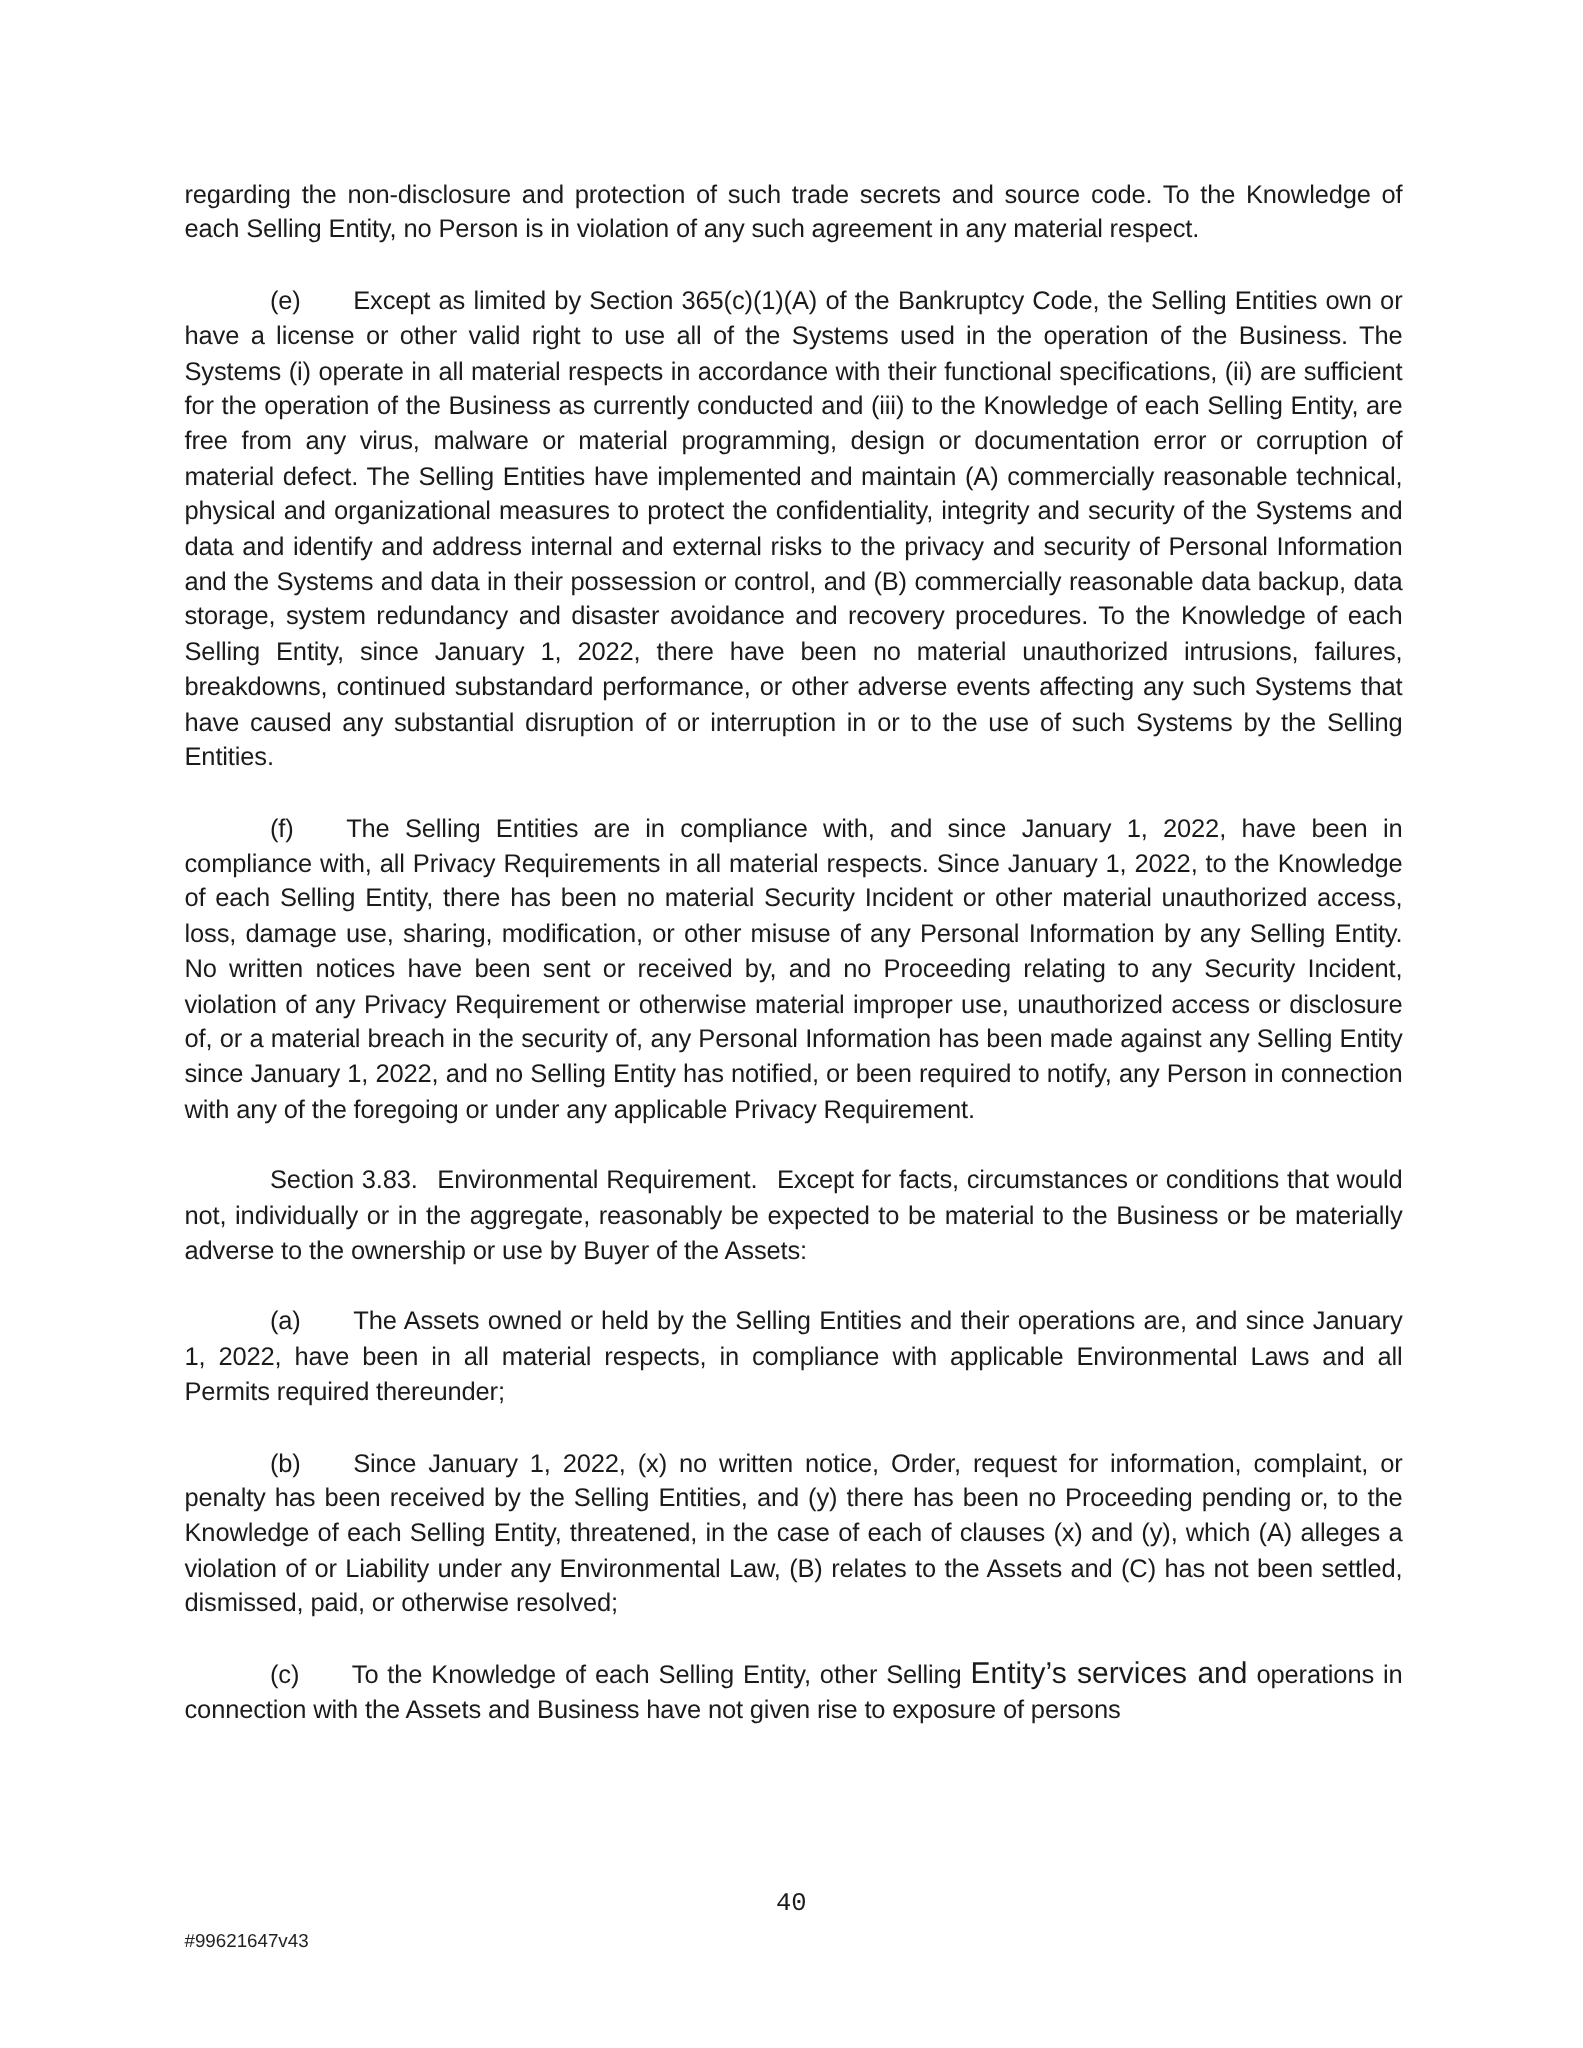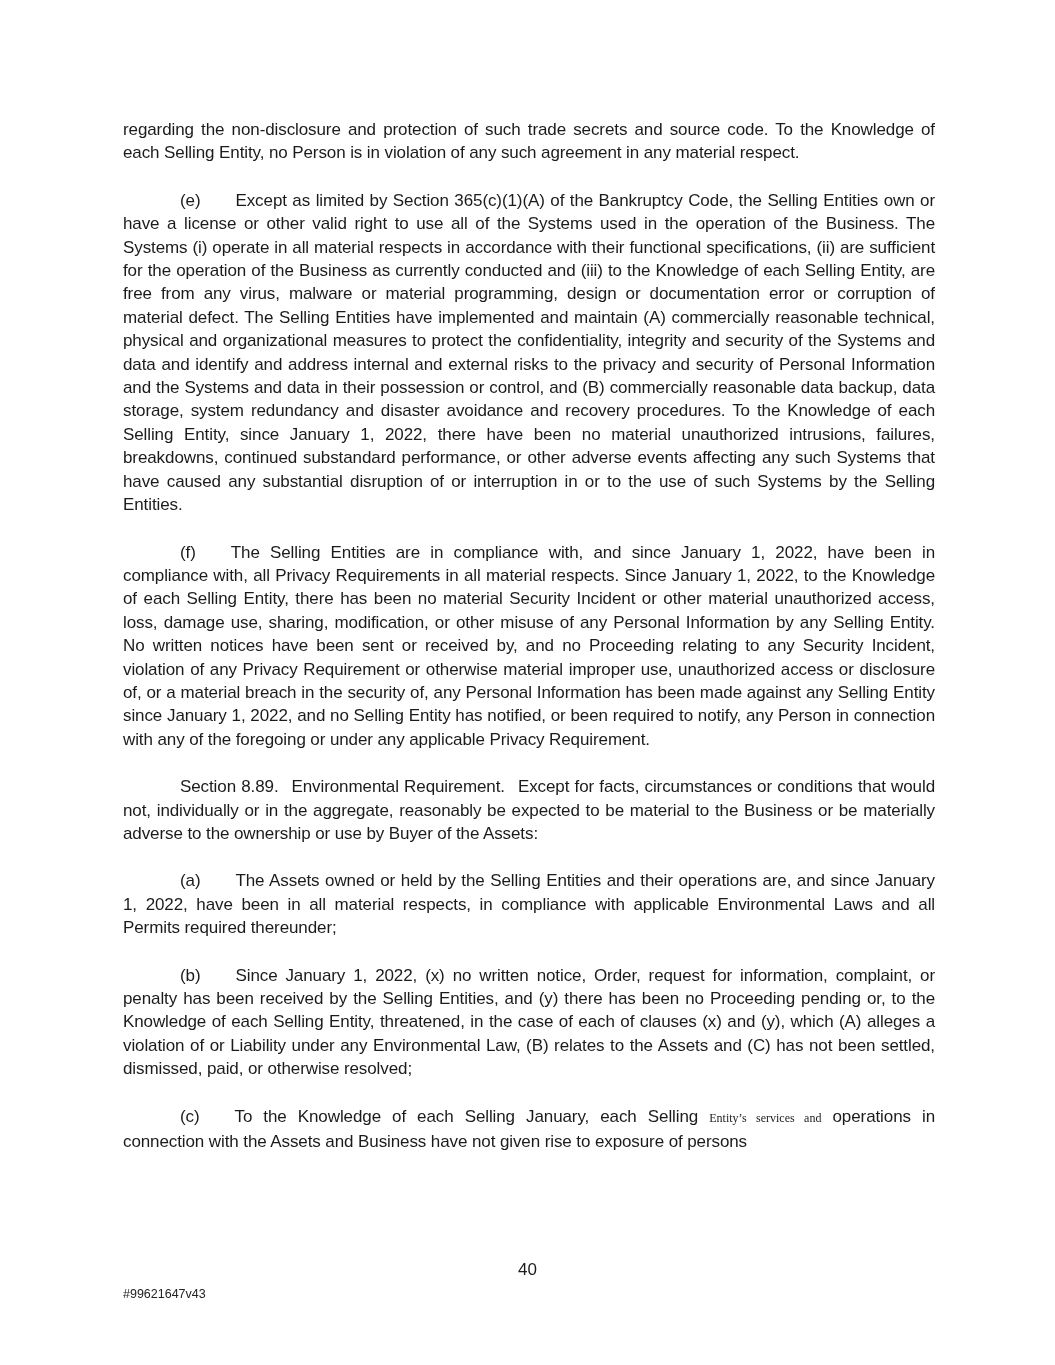--- a/index.html
+++ b/index.html
@@ -37,31 +37,31 @@
   }
   .tab {
     display: inline-block;
     width: 35px;
   }
   .tab-sm {
     display: inline-block;
     width: 13px;
   }
   .serif {
-    font-family: Liberation Serif, serif;
-    font-size: 12px;
+    font-family: Liberation Sans, sans-serif;
+    font-size: 20px;
     letter-spacing: 0;
   }
   .page-number {
     position: absolute;
     top: 1260px;
     left: 0;
     width: 1055px;
     text-align: center;
-    font-family: Liberation Sans, sans-serif;
+    font-family: Liberation Mono, monospace;
     font-size: 17px;
     color: #1b1b1b;
   }
   .doc-id {
     position: absolute;
     top: 1287px;
     left: 123px;
     font-family: "Liberation Sans", sans-serif;
     font-size: 12.5px;
     color: #222222;
@@ -73,27 +73,27 @@
 <div class="page">
 
   <div class="content">
 
     <p class="para">regarding the non-disclosure and protection of such trade secrets and source code.  To the Knowledge of each Selling Entity, no Person is in violation of any such agreement in any material respect.</p>
 
     <p class="para hang"><span>(e)</span><span class="tab"></span><span>Except as limited by Section 365(c)(1)(A) of the Bankruptcy Code, the Selling Entities own or have a license or other valid right to use all of the Systems used in the operation of the Business.  The Systems (i) operate in all material respects in accordance with their functional specifications, (ii) are sufficient for the operation of the Business as currently conducted and (iii) to the Knowledge of each Selling Entity, are free from any virus, malware or material programming, design or documentation error or corruption of material defect.  The Selling Entities have implemented and maintain (A) commercially reasonable technical, physical and organizational measures to protect the confidentiality, integrity and security of the Systems and data and identify and address internal and external risks to the privacy and security of Personal Information and the Systems and data in their possession or control, and (B) commercially reasonable data backup, data storage, system redundancy and disaster avoidance and recovery procedures. To the Knowledge of each Selling Entity, since January 1, 2022, there have been no material unauthorized intrusions, failures, breakdowns, continued substandard performance, or other adverse events affecting any such Systems that have caused any substantial disruption of or interruption in or to the use of such Systems by the Selling Entities.</span></p>
 
     <p class="para hang"><span>(f)</span><span class="tab"></span><span>The Selling Entities are in compliance with, and since January 1, 2022, have been in compliance with, all Privacy Requirements in all material respects. Since January 1, 2022, to the Knowledge of each Selling Entity, there has been no material Security Incident or other material unauthorized access, loss, damage use, sharing, modification, or other misuse of any Personal Information by any Selling Entity.  No written notices have been sent or received by, and no Proceeding relating to any Security Incident, violation of any Privacy Requirement or otherwise material improper use, unauthorized access or disclosure of, or a material breach in the security of, any Personal Information has been made against any Selling Entity since January 1, 2022, and no Selling Entity has notified, or been required to notify, any Person in connection with any of the foregoing or under any applicable Privacy Requirement.</span></p>
 
-    <p class="para hang"><span>Section 8.89.</span><span class="tab-sm"></span><span>Environmental Requirement.</span><span class="tab-sm"></span><span>Except for facts, circumstances or conditions that would not, individually or in the aggregate, reasonably be expected to be material to the Business or be materially adverse to the ownership or use by Buyer of the Assets:</span></p>
+    <p class="para hang"><span>Section 3.83.</span><span class="tab-sm"></span><span>Environmental Requirement.</span><span class="tab-sm"></span><span>Except for facts, circumstances or conditions that would not, individually or in the aggregate, reasonably be expected to be material to the Business or be materially adverse to the ownership or use by Buyer of the Assets:</span></p>
 
     <p class="para hang"><span>(a)</span><span class="tab"></span><span>The Assets owned or held by the Selling Entities and their operations are, and since January 1, 2022, have been in all material respects, in compliance with applicable Environmental Laws and all Permits required thereunder;</span></p>
 
     <p class="para hang"><span>(b)</span><span class="tab"></span><span>Since January 1, 2022, (x) no written notice, Order, request for information, complaint, or penalty has been received by the Selling Entities, and (y) there has been no Proceeding pending or, to the Knowledge of each Selling Entity, threatened, in the case of each of clauses (x) and (y), which (A) alleges a violation of or Liability under any Environmental Law, (B) relates to the Assets and (C) has not been settled, dismissed, paid, or otherwise resolved;</span></p>
 
-    <p class="para hang"><span>(c)</span><span class="tab"></span><span>To the Knowledge of each Selling January, each Selling </span><span class="serif">Entity’s services and</span><span> operations in connection with the Assets and Business have not given rise to exposure of persons</span></p>
+    <p class="para hang"><span>(c)</span><span class="tab"></span><span>To the Knowledge of each Selling Entity, other Selling </span><span class="serif">Entity’s services and</span><span> operations in connection with the Assets and Business have not given rise to exposure of persons</span></p>
 
   </div>
 
   <div class="page-number">40</div>
 
   <div class="doc-id">#99621647v43</div>
 
 </div>
 
 </body></html>

